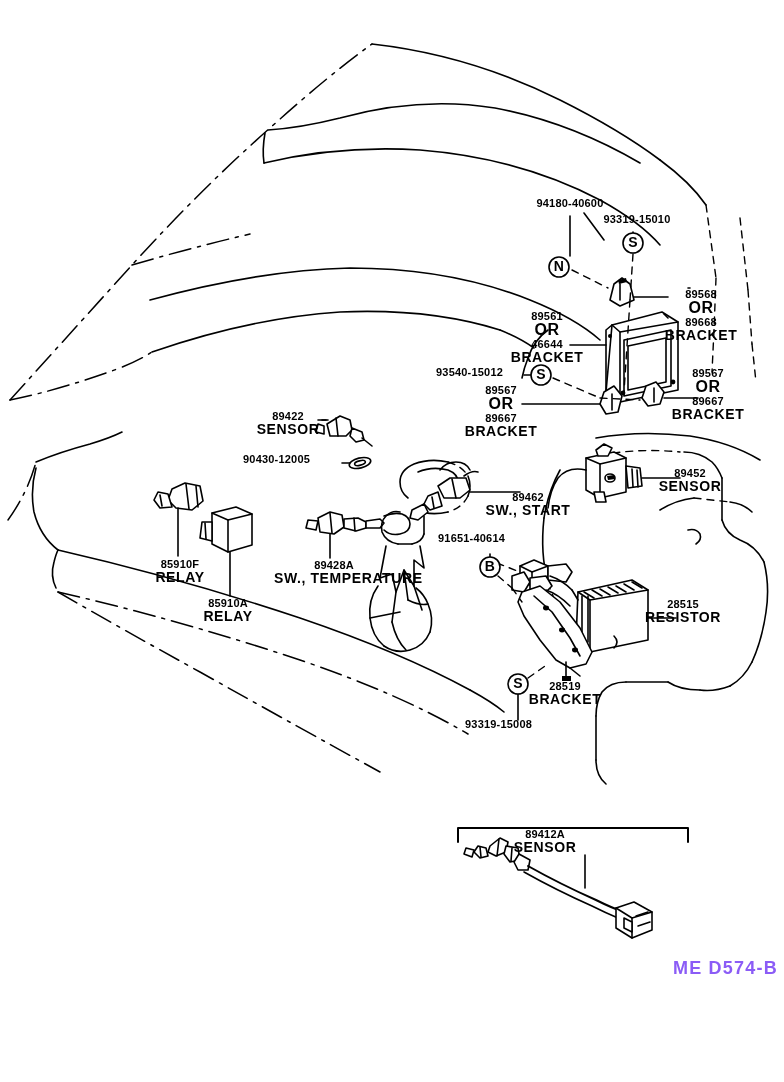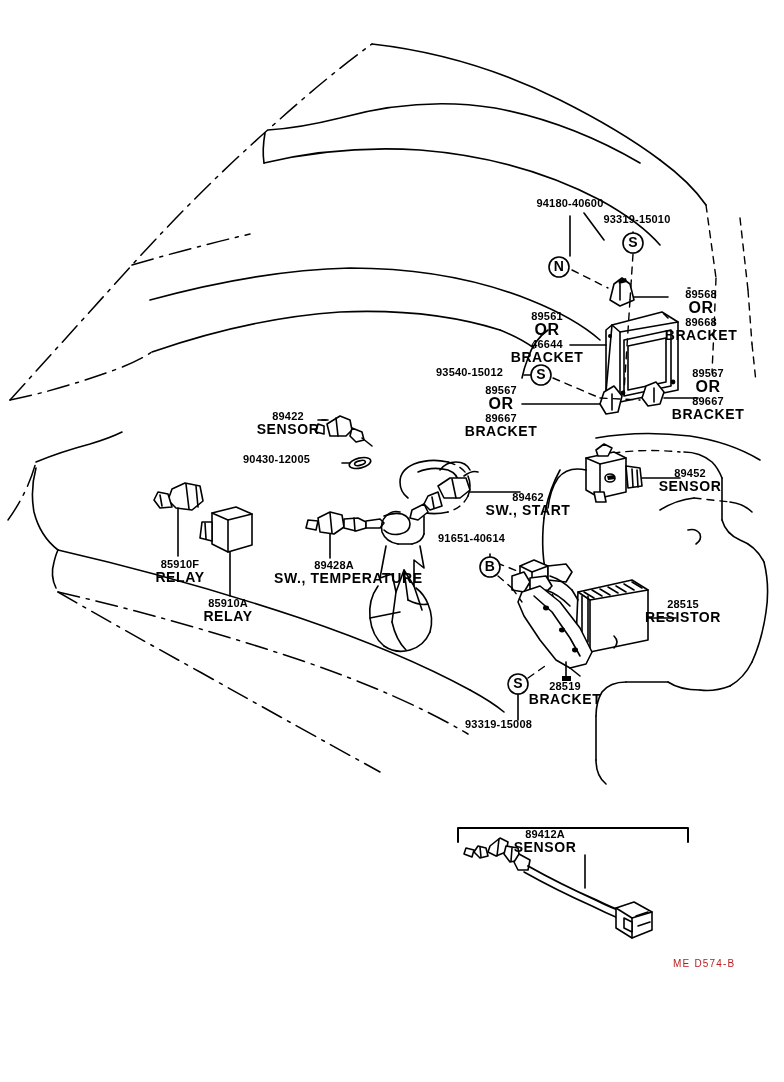--- a/index.html
+++ b/index.html
@@ -50,24 +50,24 @@
   .lbl .orword {
     display: block;
     font-size: 16px;
     font-weight: bold;
     letter-spacing: 0.6px;
   }
   .lbl.ctr { text-align: center; }
   .lbl.lft { text-align: left; }
   .footer {
     position: absolute;
-    font-size: 10px;
-    font-weight: normal;
+    font-size: 18px;
+    font-weight: bold;
     letter-spacing: 1.2px;
-    color: #b91c1c;
+    color: #8b5cf6;
     font-family: "Liberation Sans", sans-serif;
   }
 </style>
 </head>
 <body>
 
 <div id="page">
 
   <svg id="art" viewBox="0 0 784 1082" xmlns="http://www.w3.org/2000/svg">
     <defs>

